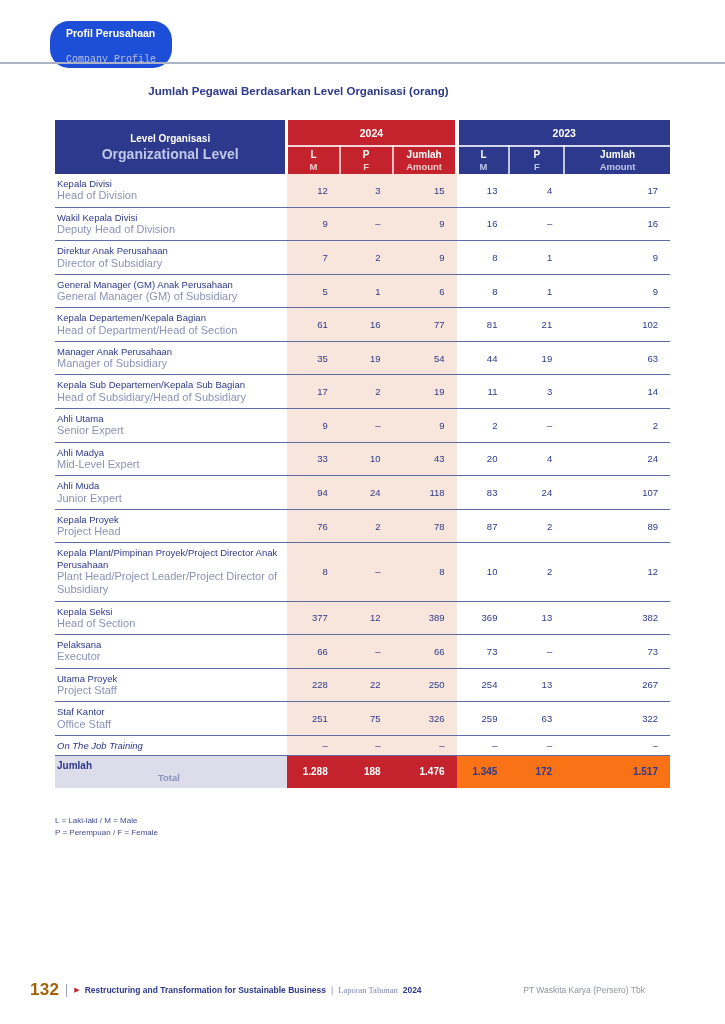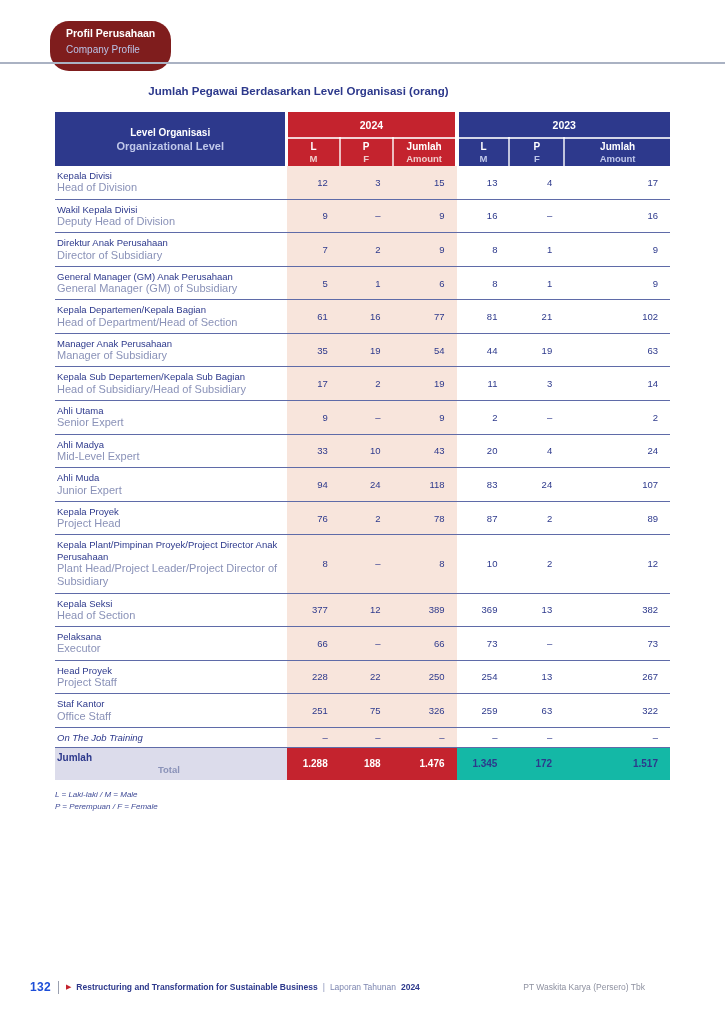--- a/index.html
+++ b/index.html
@@ -1,40 +1,40 @@
 <!DOCTYPE html>
 <html><head>
 <meta charset="utf-8">
 <style>
   html,body { margin:0; padding:0; background:#fff; }
   .page { position:relative; width:725px; height:1024px; background:#ffffff;
           font-family:"Liberation Sans", sans-serif; overflow:hidden; }
 
   
-  .badge { position:absolute; left:50px; top:21px; background:#7f1d1d;
-           border-radius:19px; padding:6px 16px 15px; }
+  .badge { position:absolute; left:50px; top:21px; background:#1d4ed8;
+           border-radius:19px; padding:6px 16px 2px; }
   .badge .b1 { color:#ffffff; font-weight:bold; font-size:10.5px; line-height:1.2; }
-  .badge .b2 { color:#b9c2e6; font-size:10px; line-height:1.2; margin-top:4px; }
+  .badge .b2 { color:#b9c2e6; font-size:10px; line-height:1.2; margin-top:14px;font-family:Liberation Mono, monospace; }
 
   .top-rule { position:absolute; left:0; top:62px; width:725px; height:2px; background:#aab2c3; }
 
   
   .titles { position:absolute; left:0; top:85px; width:597px; text-align:center; }
   .t1 { font-size:11.5px; font-weight:bold; color:#2d398c; }
   .t2 { font-size:10.5px; color:#7d86b0; margin-top:2px; }
 
   
-  .content { position:absolute; left:55px; top:112px; width:615px; }
+  .content { position:absolute; left:55px; top:120px; width:615px; }
   table { width:100%; border-collapse:collapse; table-layout:fixed; }
   thead th { vertical-align:middle; text-align:center; padding:0; }
   .red  { background:#c4232e; }
   .blue { background:#2d398c; }
   .h-label { border-right:3px solid #ffffff; }
   .h-label .h-id, .h-sub .h-id { color:#ffffff; font-weight:bold; font-size:10px; line-height:1.2; }
-  .h-label .h-en { color:#c0c8ea; font-size:11px; margin-top:1px; }
+  .h-label .h-en { color:#c0c8ea; font-size:14px; margin-top:1px; }
   .h-group { font-size:10.5px; font-weight:bold; color:#ffffff; height:25px;
              border-bottom:2px solid rgba(255,255,255,.8); }
   .gapL { border-left:4px solid #ffffff; }
   .h-sub { height:27px; }
   .h-sub.red  .h-en { color:#f0cccb; font-size:9.5px; }
   .h-sub.blue .h-en { color:#c0c8ea; font-size:9.5px; }
   .sep { border-left:2px solid rgba(255,255,255,.7); }
 
   tbody td { border-bottom:1px solid #5f6ba8; vertical-align:middle; }
   td.label { padding:4px 6px 4px 2px; }
@@ -43,35 +43,35 @@
   td.num   { text-align:right; padding:4px 12px 4px 0; font-size:9.5px; color:#2d398c; }
   .tint    { background:#f8e5dc; }
   tr.italic .id-line { font-style:italic; }
 
   tfoot td { vertical-align:middle; }
   .total-label { background:#dcdceb; padding:6px 6px 6px 4px; }
   .total-label .id-line { font-weight:bold; font-size:10px; }
   .total-label .en-line { font-weight:bold; font-size:9.5px;text-align:center; }
   tfoot td.num { text-align:right; padding:6px 12px 6px 0; font-size:10px; font-weight:bold; }
   tfoot td.red-bg { background:#c4232e; color:#ffffff; }
-  tfoot td.lav    { background:#14b8a6; color:#2d398c; }
-
-  .footnotes { margin-top:9px;font-style:italic; }
+  tfoot td.lav    { background:#f97316; color:#2d398c; }
+
+  .footnotes { margin-top:27px; }
   .footnotes div { font-size:8px; color:#3f4a96; line-height:1.55; }
 
   
   .footer { position:absolute; left:0; top:980px; width:725px; box-sizing:border-box;
             padding:0 80px 0 30px; display:flex; align-items:center; justify-content:space-between; }
   .f-left { display:flex; align-items:center; gap:5px; }
-  .pagenum { font-size:12px; font-weight:bold; color:#1d4ed8; letter-spacing:.3px; }
+  .pagenum { font-size:17px; font-weight:bold; color:#a16207; letter-spacing:.3px; }
   .f-divider { width:1px; height:13px; background:#9aa0b0; margin:0 2px; }
   .f-arrow { color:#c4232e; font-size:7px; }
   .f-main { font-size:8.5px; color:#2d398c; font-weight:bold; }
   .f-sep  { font-size:8.5px; color:#8a92b8; }
-  .f-sub  { font-size:8.5px; color:#7d86b0; }
+  .f-sub  { font-size:8.5px; color:#7d86b0;font-family:Liberation Serif, serif; }
   .f-year { font-size:8.5px; color:#2d398c; font-weight:bold; }
   .f-right { font-size:8.5px; color:#8e91a0; }
 </style>
 </head>
 <body>
 
 <div class="page">
 
   <div class="badge">
     <div class="b1">Profil Perusahaan</div>
@@ -295,21 +295,21 @@
             </td>
             <td class="num tint">66</td>
             <td class="num tint">–</td>
             <td class="num tint">66</td>
             <td class="num">73</td>
             <td class="num">–</td>
             <td class="num">73</td>
           </tr>
           <tr>
             <td class="label">
-              <div class="id-line">Head Proyek</div>
+              <div class="id-line">Utama Proyek</div>
               <div class="en-line">Project Staff</div>
             </td>
             <td class="num tint">228</td>
             <td class="num tint">22</td>
             <td class="num tint">250</td>
             <td class="num">254</td>
             <td class="num">13</td>
             <td class="num">267</td>
           </tr>
           <tr>

